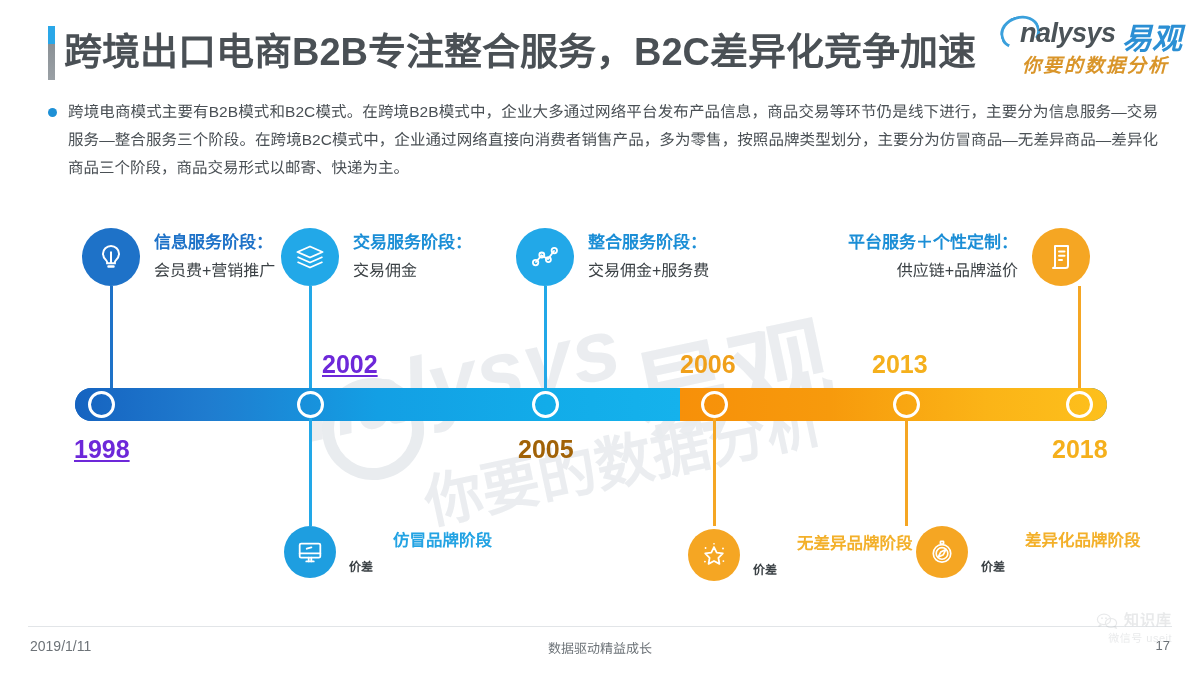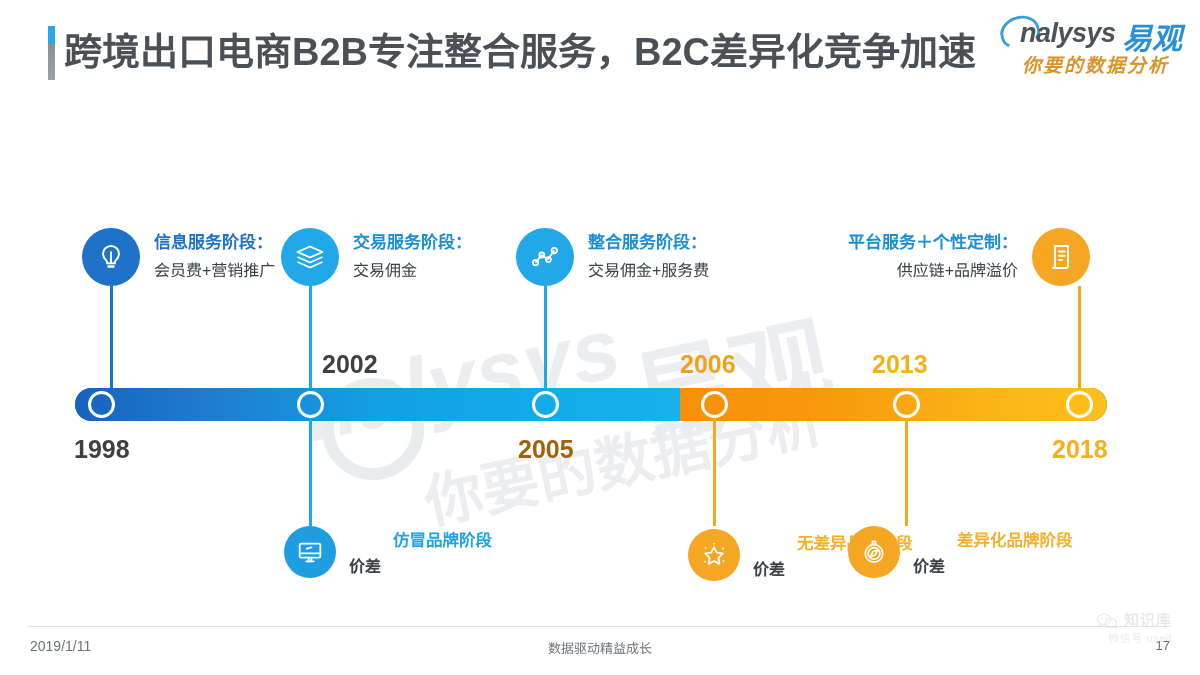--- a/index.html
+++ b/index.html
@@ -212,21 +212,21 @@
     margin-left: -1.5px;
   }
 
   
   .year {
     position: absolute;
     font-size: 25px;
     font-weight: 700;
     white-space: nowrap;
   }
-  .year-blue  { color: #404040; }
+  .year-blue  { color: #6d28d9; text-decoration: underline; }
   .year-blue2 { color: #a16207; text-align: right; }
   .year-orange{ color: #f0a01a; }
   .year-orange2{ color: #f5b01c; }
 
   
   .phase {
     position: absolute;
     display: flex;
     align-items: flex-start;
   }
@@ -266,21 +266,21 @@
   .bcard .bubble { width: 52px; height: 52px; }
   .bcard-txt { margin-left: 13px; padding-top: 2px; }
   .bcard-head {
     font-size: 16.5px;
     font-weight: 700;
     line-height: 24px;
     white-space: nowrap;
     margin-left: 44px;
   }
   .bcard-sub {
-    font-size: 16px;
+    font-size: 12px;
     font-weight: 700;
     color: #3b4145;
     line-height: 30px;
     white-space: nowrap;
   }
 
   
   .footer-rule {
     position: absolute;
     left: 28px;
@@ -357,20 +357,24 @@
     <div class="title-text">跨境出口电商B2B专注整合服务，B2C差异化竞争加速</div>
   </div>
 
   <div class="logo">
     <div class="logo-swoosh"></div>
     <div class="logo-word">nalysys</div>
     <div class="logo-cn">易观</div>
     <div class="logo-tag">你要的数据分析</div>
   </div>
 
+  <div class="lead">
+    <div class="lead-dot"></div>
+    <div class="lead-text">跨境电商模式主要有B2B模式和B2C模式。在跨境B2B模式中，企业大多通过网络平台发布产品信息，商品交易等环节仍是线下进行，主要分为信息服务—交易服务—整合服务三个阶段。在跨境B2C模式中，企业通过网络直接向消费者销售产品，多为零售，按照品牌类型划分，主要分为仿冒商品—无差异商品—差异化商品三个阶段，商品交易形式以邮寄、快递为主。</div>
+  </div>
 
   <div class="phase" style="left:281px; top:228px;">
     <div class="bubble" style="background:#22a8e8;">
       <svg width="34" height="34" viewBox="0 0 34 34" aria-hidden="true">
         <g fill="none" stroke="#ffffff" stroke-width="1.9" stroke-linejoin="round">
           <path d="M17 6.5 4.5 12 17 17.5 29.5 12z"></path>
           <path d="M4.5 17 17 22.5 29.5 17"></path>
           <path d="M4.5 22 17 27.5 29.5 22"></path>
         </g>
       </svg>
@@ -490,21 +494,21 @@
           <circle cx="16" cy="4" r="0.9"></circle>
         </g>
       </svg>
     </div>
     <div class="bcard-txt">
       <div class="bcard-head" style="color:#f3b02a;">无差异品牌阶段</div>
       <div class="bcard-sub">价差</div>
     </div>
   </div>
 
-  <div class="bcard" style="left:848px; top:526px;">
+  <div class="bcard" style="left:916px; top:526px;">
     <div class="bubble" style="background:#f5a623;">
       <svg width="30" height="30" viewBox="0 0 32 32" aria-hidden="true">
         <g fill="none" stroke="#ffffff" stroke-width="1.8">
           <circle cx="16" cy="17.5" r="9.3"></circle>
           <circle cx="16" cy="17.5" r="6.2"></circle>
           <rect x="14.3" y="4.6" width="3.4" height="3" rx="0.6"></rect>
           <path d="M20.2 13.3 17.4 18.9 11.8 21.7 14.6 16.1z" stroke-linejoin="round"></path>
         </g>
       </svg>
     </div>

